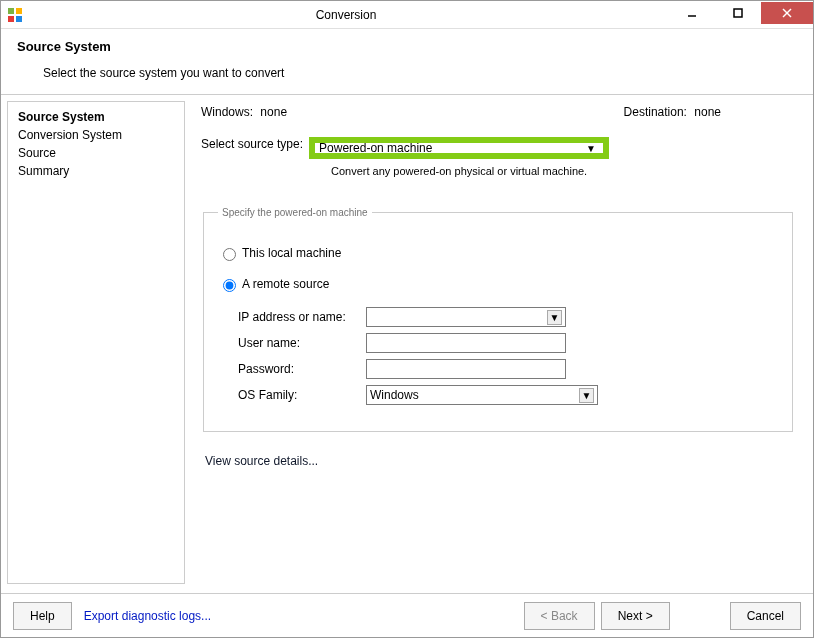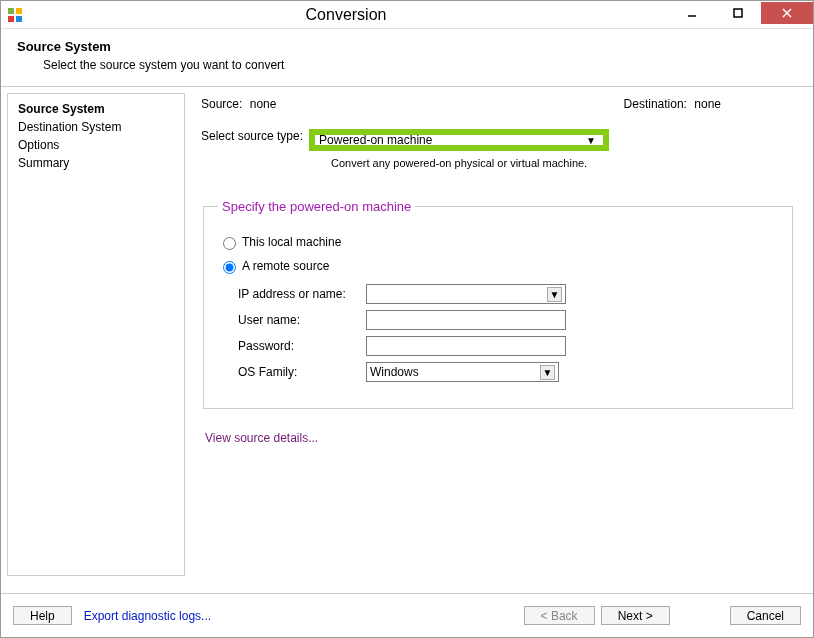--- a/index.html
+++ b/index.html
@@ -1,53 +1,53 @@
 <!DOCTYPE html>
 <html><head>
 <meta charset="utf-8">
 <style>
   * { box-sizing: border-box; }
   html, body { margin:0; padding:0; font-family: "Segoe UI", Tahoma, sans-serif; font-size:12px; color:#000; }
   .window { width:814px; height:638px; background:#fff; border:1px solid #999; position:relative; }
   .titlebar { height:28px; background:#fff; display:flex; align-items:center; border-bottom:1px solid #e0e0e0; }
   .titlebar .icon { width:16px; height:16px; margin-left:6px; display:inline-block; }
-  .titlebar .title { flex:1; text-align:center; font-size:16px; color:#000; }
+  .titlebar .title { flex:1; text-align:center; font-size:12px; color:#000; }
   .winbtns { display:flex; height:22px; margin-top:-4px; }
   .winbtn { width:46px; height:22px; display:flex; align-items:center; justify-content:center; font-size:13px; }
   .winbtn.close { background:#c8504e; color:#fff; width:52px; }
   .winbtn.min, .winbtn.max { background:#fff; color:#000; }
   .header { padding:10px 16px 14px 16px; border-bottom:1px solid #ccc; }
   .header .h1 { font-weight:bold; font-size:13px; }
-  .header .h2 { margin-top:4px; margin-left:26px; font-size:12px; color:#000; }
+  .header .h2 { margin-top:12px; margin-left:26px; font-size:12px; color:#000; }
   .body { display:flex; height:495px; padding:6px; }
   .sidebar { width:178px; border:1px solid #ccc; padding:6px 10px; background:#fff; margin-right:8px; }
   .sidebar .item { font-size:12px; line-height:18px; color:#000; cursor:default; }
   .sidebar .item.active { font-weight:bold; }
   .main { flex:1; padding:4px 8px 4px 8px; position:relative; }
   .srcrow { display:flex; justify-content:space-between; width:520px; }
   .selrow { display:flex; align-items:flex-start; margin-top:18px; }
   .selrow .lbl2 { font-size:12px; margin-right:6px; }
   .dropdown { width:300px; height:22px; border:6px solid #84cc16; display:flex; align-items:center; justify-content:space-between; padding:0 4px; background:#fff; font-size:12px; }
   .dropdown .arrow { width:16px; text-align:center; font-size:10px; }
   .hint { font-size:11px; color:#000; margin-top:6px; margin-left:130px; }
   fieldset.group { border:1px solid #ccc; margin-top:30px; padding:12px 14px 20px 14px; width:590px; }
-  fieldset.group legend { font-size:13px; padding:0 4px; color:#a21caf; }
-  .radio-row { display:flex; align-items:center; margin:8px 0; font-size:12px; }
+  fieldset.group legend { font-size:10px; padding:0 4px; color:#737373; }
+  .radio-row { display:flex; align-items:center; margin:15px 0; font-size:12px; }
   .radio-row input { margin-right:6px; }
   .formgrid { margin-left:20px; margin-top:10px; }
   .formgrid .frow { display:flex; align-items:center; margin:6px 0; }
   .formgrid .flabel { width:128px; font-size:12px; }
   .textinput { width:200px; height:20px; border:1px solid #7a7a7a; background:#fff; font-size:12px; padding:0 3px; }
-  .smalldrop { width:193px; height:20px; border:1px solid #7a7a7a; background:#fff; display:flex; align-items:center; justify-content:space-between; padding:0 3px; font-size:12px; }
+  .smalldrop { width:232px; height:20px; border:1px solid #7a7a7a; background:#fff; display:flex; align-items:center; justify-content:space-between; padding:0 3px; font-size:12px; }
   .smalldrop .arrow { font-size:10px; background:#eee; border:1px solid #aaa; width:15px; height:15px; display:flex; align-items:center; justify-content:center; }
   .ipdrop { width:200px; height:20px; border:1px solid #7a7a7a; background:#fff; display:flex; align-items:center; justify-content:space-between; padding:0 3px; font-size:12px; }
   .ipdrop .arrow { font-size:10px; background:#eee; border:1px solid #aaa; width:15px; height:15px; display:flex; align-items:center; justify-content:center; }
-  .viewdetails { color:#701a75; font-size:12px; margin-top:22px; margin-left:4px; }
+  .viewdetails { color:#0f172a; font-size:12px; margin-top:22px; margin-left:4px; }
   .footer { position:absolute; bottom:0; left:0; right:0; height:44px; border-top:1px solid #ccc; display:flex; align-items:center; padding:0 12px; background:#fff; }
-  .btn { height:19px; border:1px solid #aaa; background:#f5f5f5; padding:0 16px; font-size:12px; display:inline-flex; align-items:center; justify-content:center; cursor:default; }
+  .btn { height:28px; border:1px solid #aaa; background:#f5f5f5; padding:0 16px; font-size:12px; display:inline-flex; align-items:center; justify-content:center; cursor:default; }
   .btn.disabled { color:#888; }
   .link { color:#0018c4; font-size:12px; margin-left:12px; cursor:default; }
   .footer .spacer { flex:1; }
   .footer .navbtns { display:flex; gap:6px; margin-right:60px; }
   .appicon svg { display:block; }
 </style>
 </head>
 <body>
 
 <div class="window">
@@ -84,30 +84,30 @@
 
   <div class="header">
     <div class="h1">Source System</div>
     <div class="h2">Select the source system you want to convert</div>
   </div>
 
   <div class="body">
 
     <div class="sidebar">
       <div class="item active">Source System</div>
-      <div class="item">Destination System</div>
-      <div class="item">Options</div>
+      <div class="item">Conversion System</div>
+      <div class="item">Source</div>
       <div class="item">Summary</div>
     </div>
 
     <div class="main">
 
       <div class="srcrow">
         <div>
-          <span class="lbl">Source:</span>
+          <span class="lbl">Windows:</span>
           <span style="margin-left:4px;">none</span>
         </div>
         <div>
           <span class="lbl">Destination:</span>
           <span style="margin-left:4px;">none</span>
         </div>
       </div>
 
       <div class="selrow">
         <span class="lbl2">Select source type:</span>

